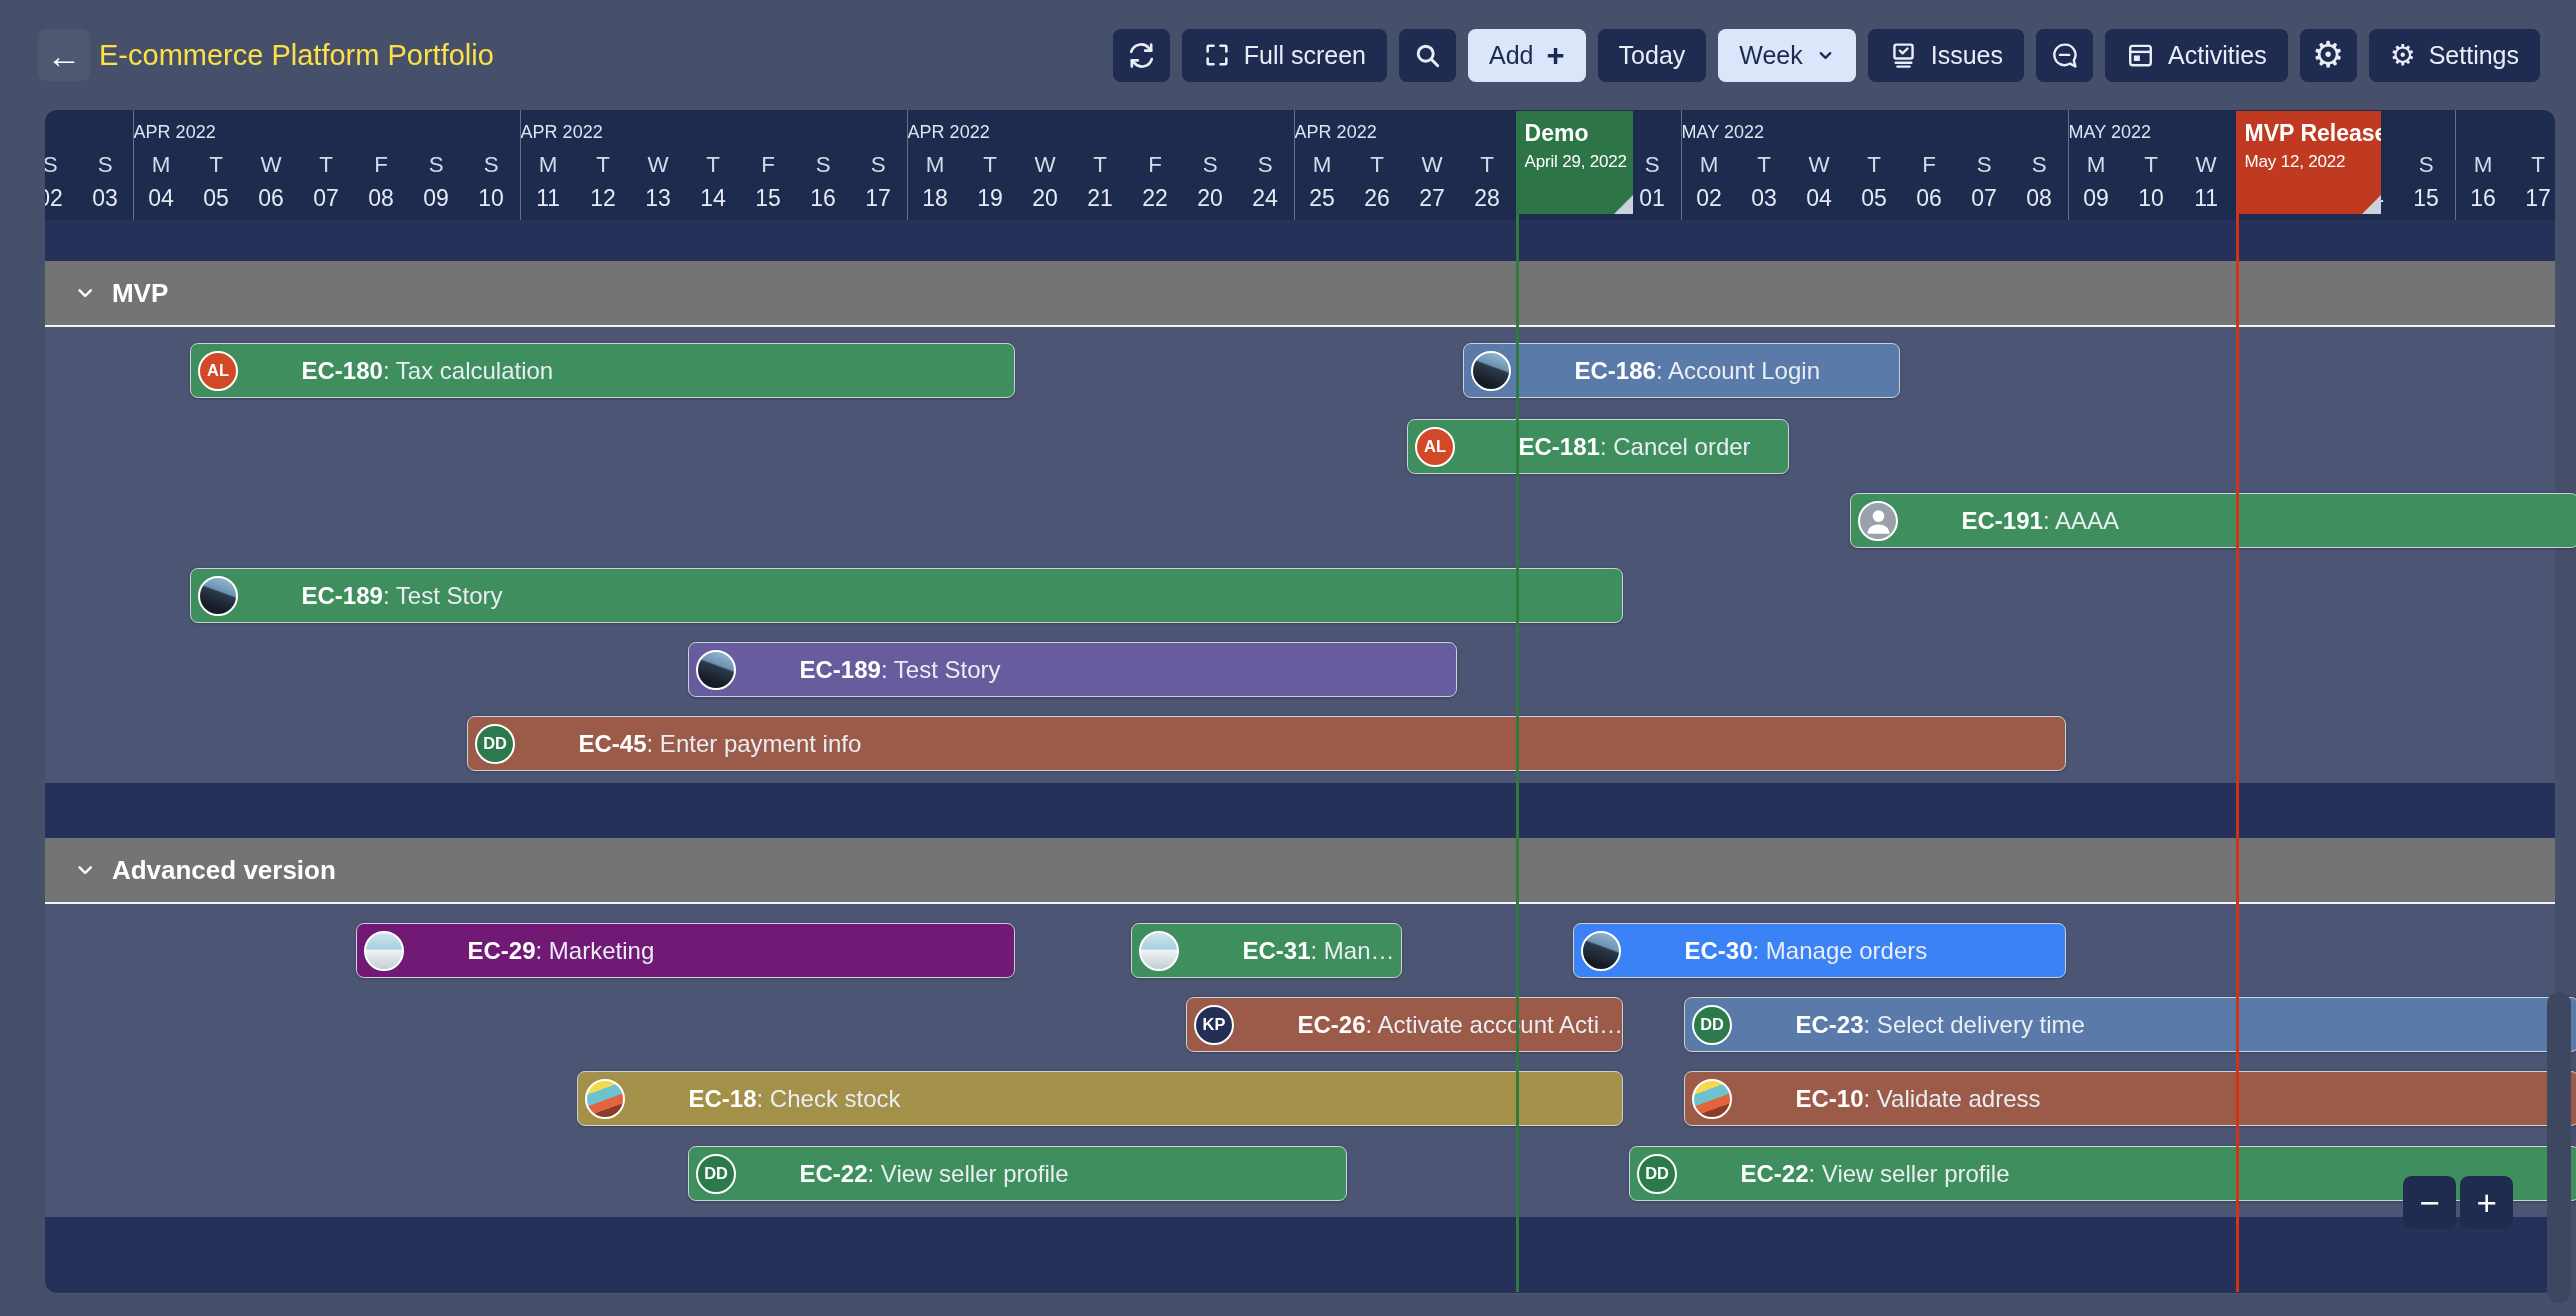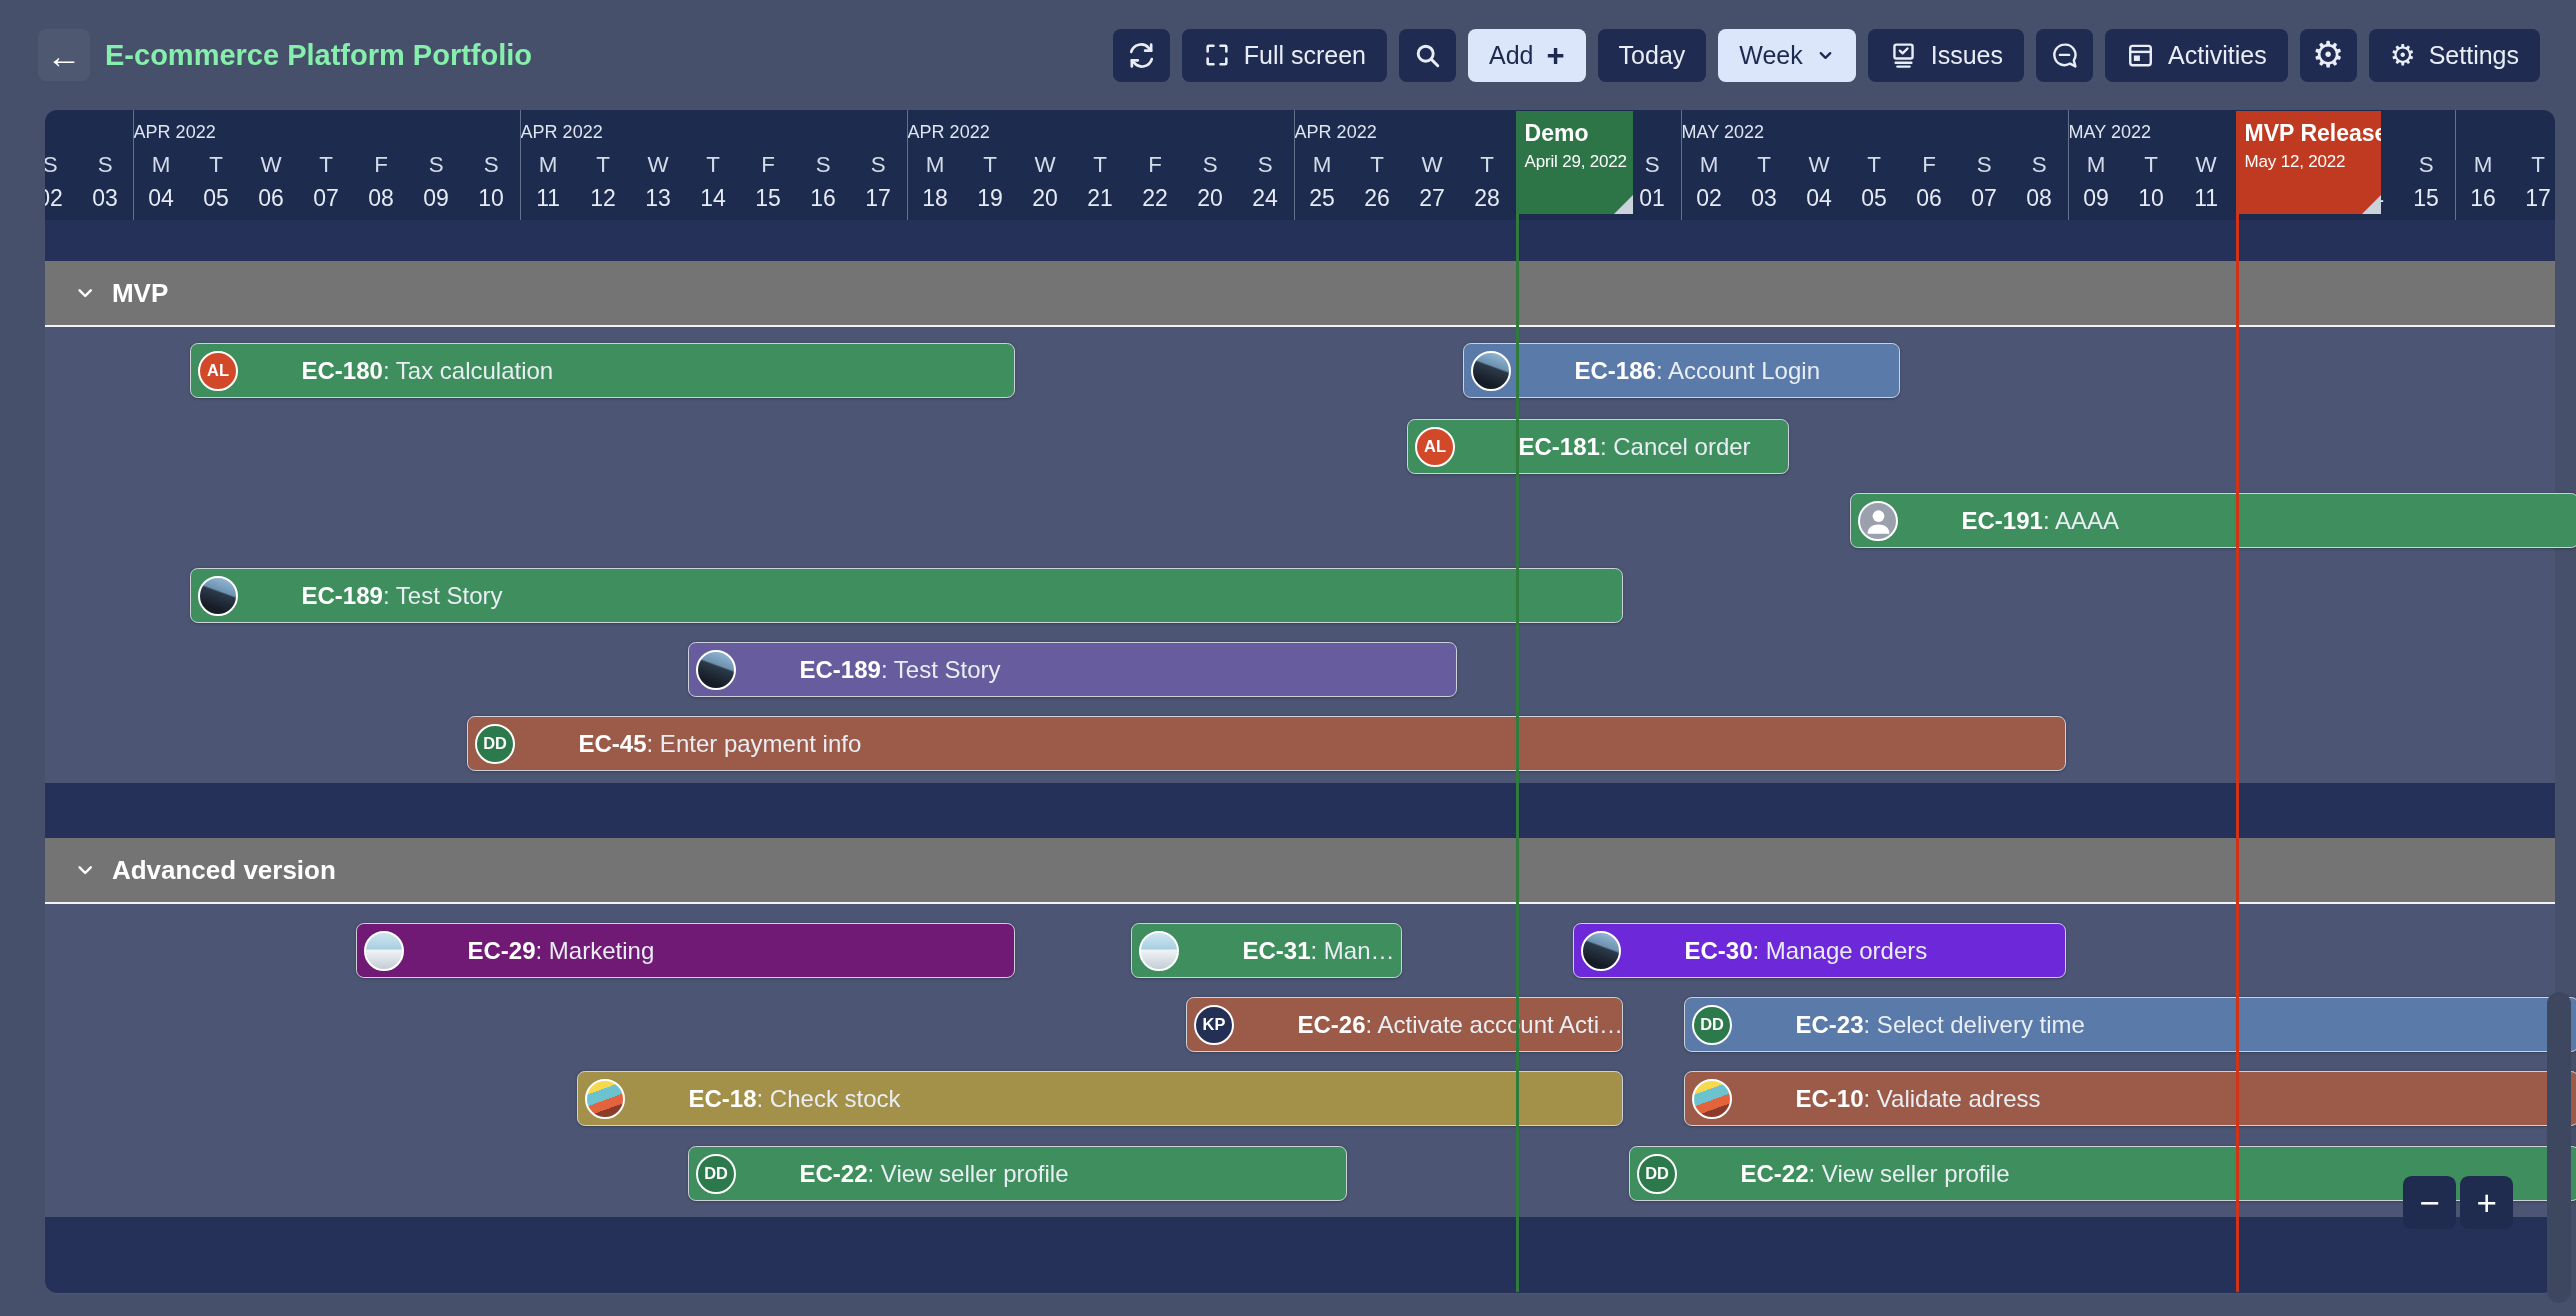--- a/index.html
+++ b/index.html
@@ -15,21 +15,21 @@
   .appbar{
     position:absolute;left:0;top:0;width:2576px;height:110px;
     background:#46506a;display:flex;align-items:center;
     padding:0 36px 0 38px;box-sizing:border-box;
   }
   .back-btn{
     width:52px;height:52px;border-radius:8.6px;background:rgba(255,255,255,0.05);
     display:flex;align-items:center;justify-content:center;flex:none;cursor:pointer;
   }
   .back-btn .glyph{color:#fff;font-size:35px;line-height:1;}
-  .app-title{color:#86efac;font-size:29px;font-weight:700;margin-left:15px;white-space:nowrap;}
+  .app-title{color:#fde047;font-size:29px;font-weight:400;margin-left:9px;white-space:nowrap;}
   .toolbar{margin-left:auto;display:flex;align-items:center;gap:12px;}
   .tbtn{
     height:53px;border-radius:7.8px;background:#1f2b50;color:#e9edf6;
     display:flex;align-items:center;gap:13px;padding:0 21px;box-sizing:border-box;
     font-size:25px;white-space:nowrap;cursor:pointer;border:none;
   }
   .tbtn.icon-only{width:57px;padding:0;justify-content:center;}
   .tbtn.light{background:#dbe6fa;color:#1d2a4f;}
   .tbtn svg{flex:none;display:block;}
   .tbtn .gear-glyph{font-size:36px;line-height:1;}
@@ -410,21 +410,21 @@
         <span class="bar-label"><span class="bar-key">EC-45</span><span class="bar-title">: Enter payment info</span></span>
       </div>
       <div class="bar" style="left: 356px; top: 923px; width: 659px; background: #701a75;">
         <span class="avatar photo-light"></span>
         <span class="bar-label"><span class="bar-key">EC-29</span><span class="bar-title">: Marketing</span></span>
       </div>
       <div class="bar" style="left: 1131px; top: 923px; width: 271px; background: rgb(63, 142, 93);">
         <span class="avatar photo-light"></span>
         <span class="bar-label"><span class="bar-key">EC-31</span><span class="bar-title">: Man…</span></span>
       </div>
-      <div class="bar" style="left: 1573px; top: 923px; width: 493px; background: #6d28d9;">
+      <div class="bar" style="left: 1573px; top: 923px; width: 493px; background: #3b82f6;">
         <span class="avatar photo-dark"></span>
         <span class="bar-label"><span class="bar-key">EC-30</span><span class="bar-title">: Manage orders</span></span>
       </div>
       <div class="bar" style="left: 1186px; top: 997px; width: 437px; background: rgb(156, 91, 73);">
         <span class="avatar initials" style="background: rgb(35, 47, 85);">KP</span>
         <span class="bar-label"><span class="bar-key">EC-26</span><span class="bar-title">: Activate account Acti…</span></span>
       </div>
       <div class="bar" style="left: 1684px; top: 997px; width: 895px; background: rgb(90, 122, 169);">
         <span class="avatar initials" style="background: rgb(44, 122, 75);">DD</span>
         <span class="bar-label"><span class="bar-key">EC-23</span><span class="bar-title">: Select delivery time</span></span>

